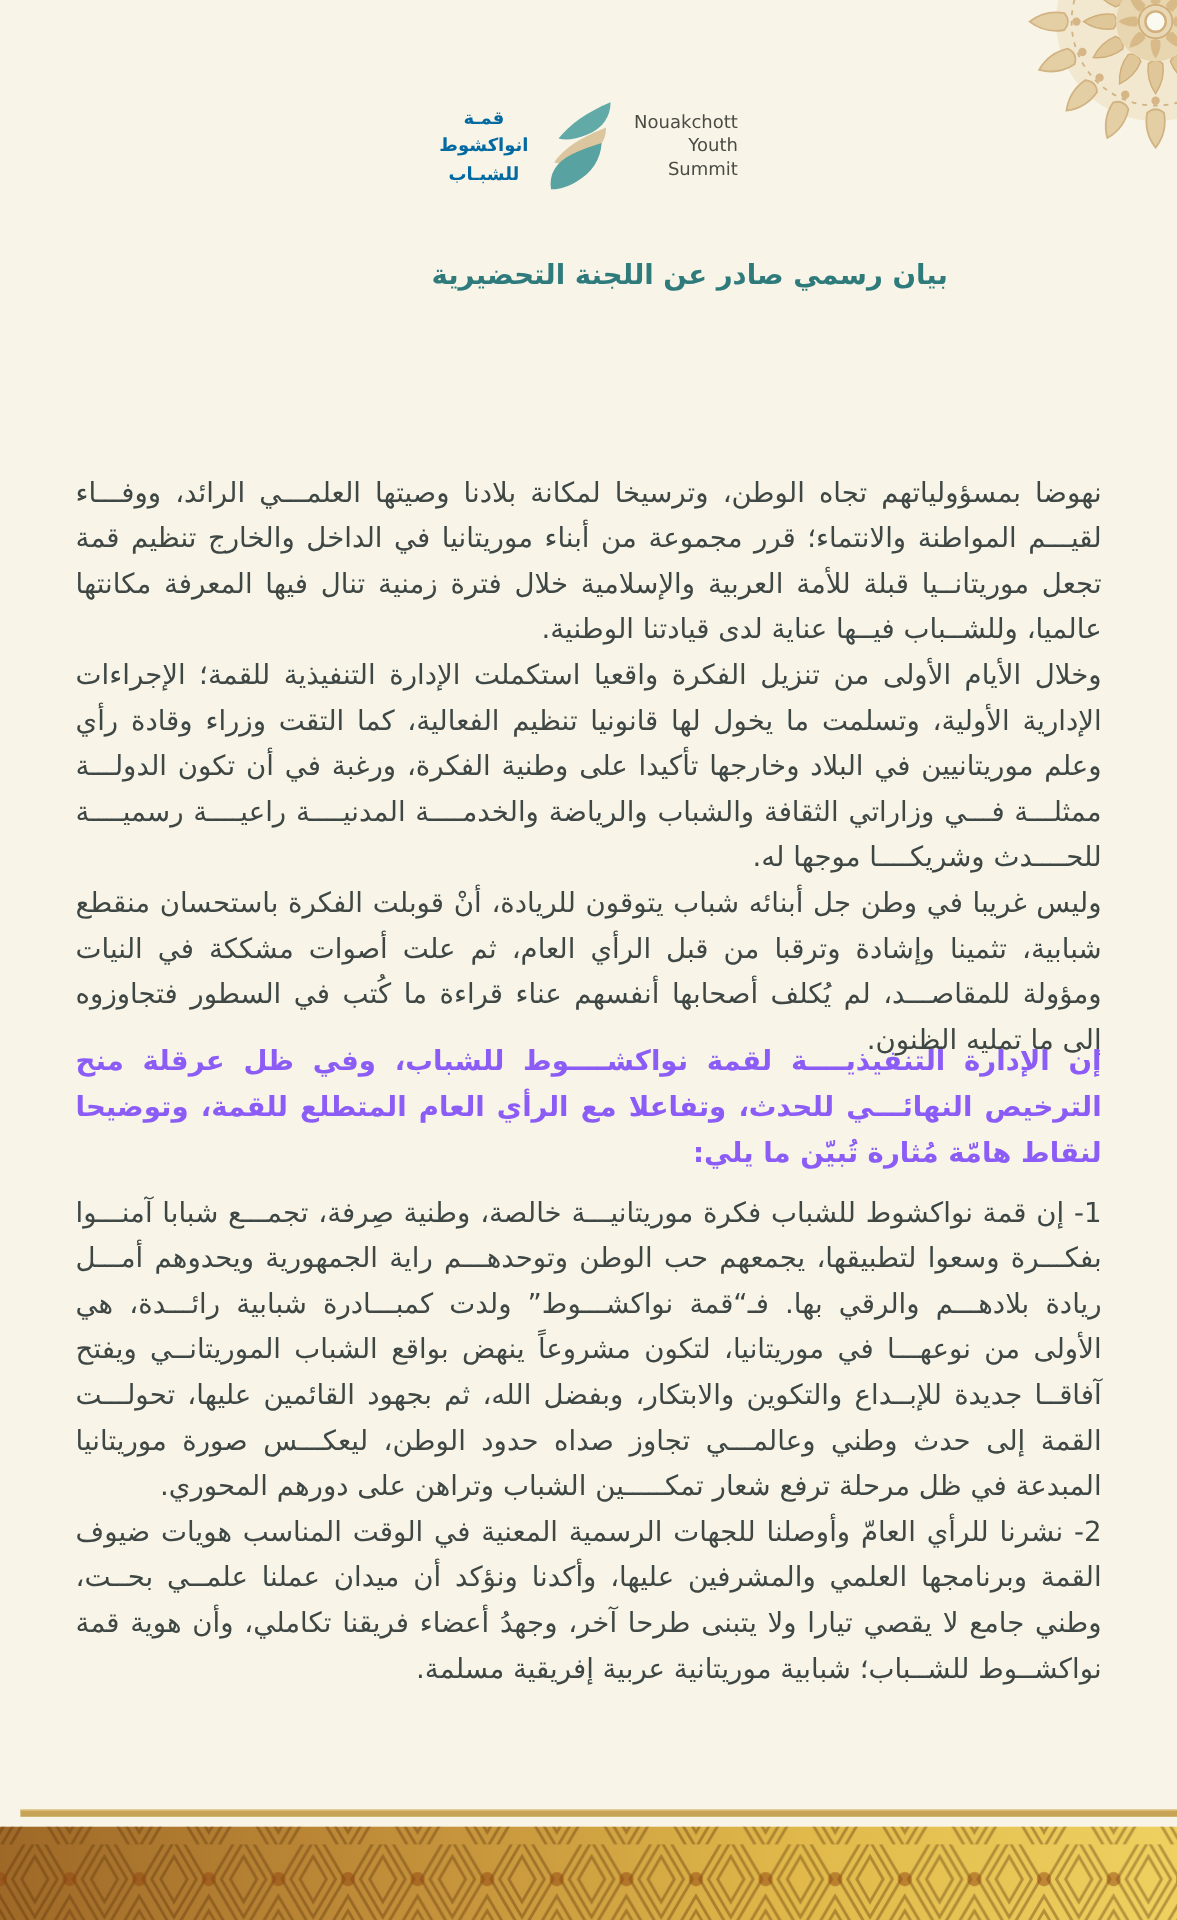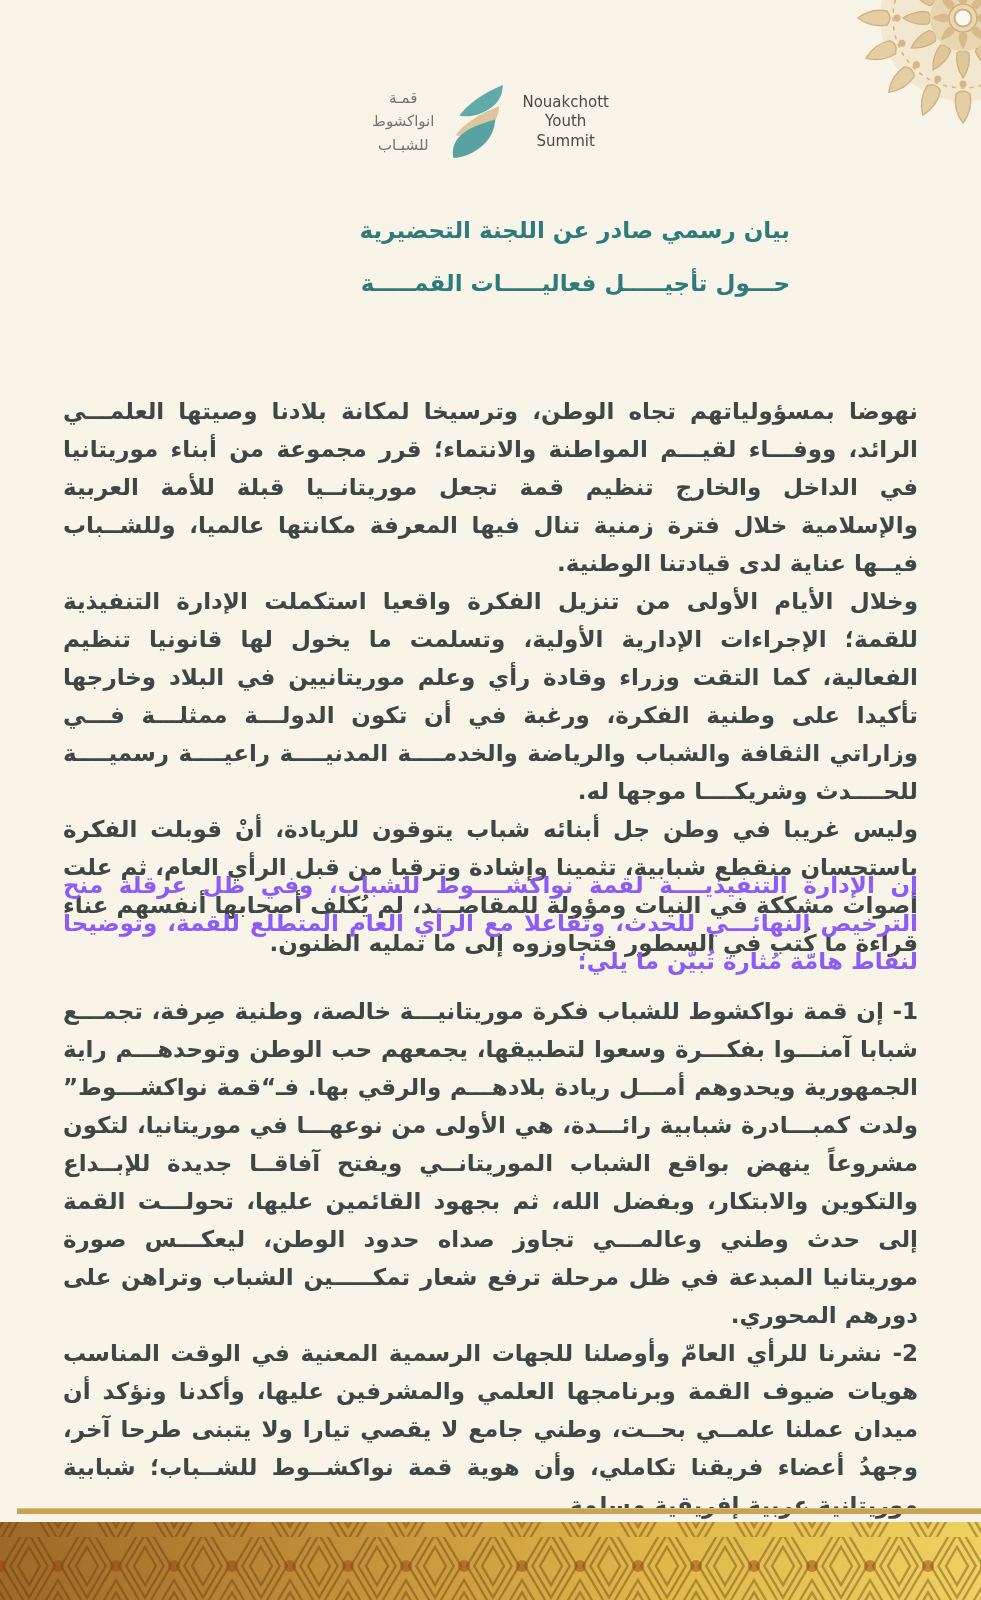--- a/index.html
+++ b/index.html
@@ -12,44 +12,44 @@
     overflow:hidden;
     font-family:"DejaVu Sans", sans-serif;
   }
   
   .logo-row{
     position:absolute;top:82px;left:0;right:0;
     display:flex;justify-content:center;align-items:center;gap:13px;
   }
   .logo-ar{
     direction:rtl;text-align:center;
-    color:#737373;font-weight:normal;font-size:15px;line-height:1.55;
+    color:#0369a1;font-weight:bold;font-size:15px;line-height:1.55;
     white-space:pre-line;
   }
   .logo-en{
     color:#4b4b45;font-size:15px;line-height:1.3;font-weight:500;
-    white-space:pre-line;text-align:center;
+    white-space:pre-line;text-align:right;
   }
   .logo-icon{width:62px;height:80px;flex:0 0 auto;}
   
   .heading{
     position:absolute;top:204px;right:191px;width:600px;
     direction:rtl;text-align:right;
     color:#2f7b7c;font-weight:bold;
     font-size:23px;line-height:53px;
   }
   
   .textblock{
     position:absolute;left:63px;right:63px;
     direction:rtl;
     text-align:justify;text-align-last:right;
     color:#3f4745;
     font-size:23px;line-height:38px;
   }
-  .textblock p{margin:0;font-weight:bold;}
+  .textblock p{margin:0;}
   .block-1{top:392px;}
   .block-statement{
     top:866px;
     color:#8b5cf6;font-weight:bold;
   }
   .block-2{top:974px;margin-top:18px;}
   
   .corner-ornament{position:absolute;top:-92px;left:853px;width:220px;height:220px;}
   
   .gold-rule{
@@ -146,21 +146,20 @@
       <path fill="#dcc69f" d="M14,84 C26,66 50,50 84,37 C84,56 73,70 52,79 C38,85 24,87 14,84 Z"></path>
       <path fill="#58a2a1" d="M10,120 C7,100 16,84 38,73 C52,66 66,62 78,58 C77,80 64,99 44,110 C32,117 19,121 10,120 Z"></path>
     </svg>
     <div class="logo-en">Nouakchott
 Youth
 Summit</div>
   </div>
 
   <div class="heading">
     <div>بيان رسمي صادر عن اللجنة التحضيرية</div>
-    <div>حـــول تأجيـــــل فعاليـــــات القمـــــة</div>
   </div>
 
   <div class="textblock block-1">
     <p>نهوضا بمسؤولياتهم تجاه الوطن، وترسيخا لمكانة بلادنا وصيتها العلمـــي الرائد، ووفـــاء لقيـــم المواطنة والانتماء؛ قرر مجموعة من أبناء موريتانيا في الداخل والخارج تنظيم قمة تجعل موريتانــيا قبلة للأمة العربية والإسلامية خلال فترة زمنية تنال فيها المعرفة مكانتها عالميا، وللشــباب فيــها عناية لدى قيادتنا الوطنية.</p>
     <p>وخلال الأيام الأولى من تنزيل الفكرة واقعيا استكملت الإدارة التنفيذية للقمة؛ الإجراءات الإدارية الأولية، وتسلمت ما يخول لها قانونيا تنظيم الفعالية، كما التقت وزراء وقادة رأي وعلم موريتانيين في البلاد وخارجها تأكيدا على وطنية الفكرة، ورغبة في أن تكون الدولـــة ممثلـــة فـــي وزاراتي الثقافة والشباب والرياضة والخدمــــة المدنيــــة راعيــــة رسميــــة للحــــدث وشريكــــا موجها له.</p>
     <p>وليس غريبا في وطن جل أبنائه شباب يتوقون للريادة، أنْ قوبلت الفكرة باستحسان منقطع شبابية، تثمينا وإشادة وترقبا من قبل الرأي العام، ثم علت أصوات مشككة في النيات ومؤولة للمقاصـــد، لم يُكلف أصحابها أنفسهم عناء قراءة ما كُتب في السطور فتجاوزوه إلى ما تمليه الظنون.</p>
   </div>
 
   <div class="textblock block-statement">
     <p>إن الإدارة التنفيذيــــة لقمة نواكشــــوط للشباب، وفي ظل عرقلة منح الترخيص النهائـــي للحدث، وتفاعلا مع الرأي العام المتطلع للقمة، وتوضيحا لنقاط هامّة مُثارة تُبيّن ما يلي:</p>

